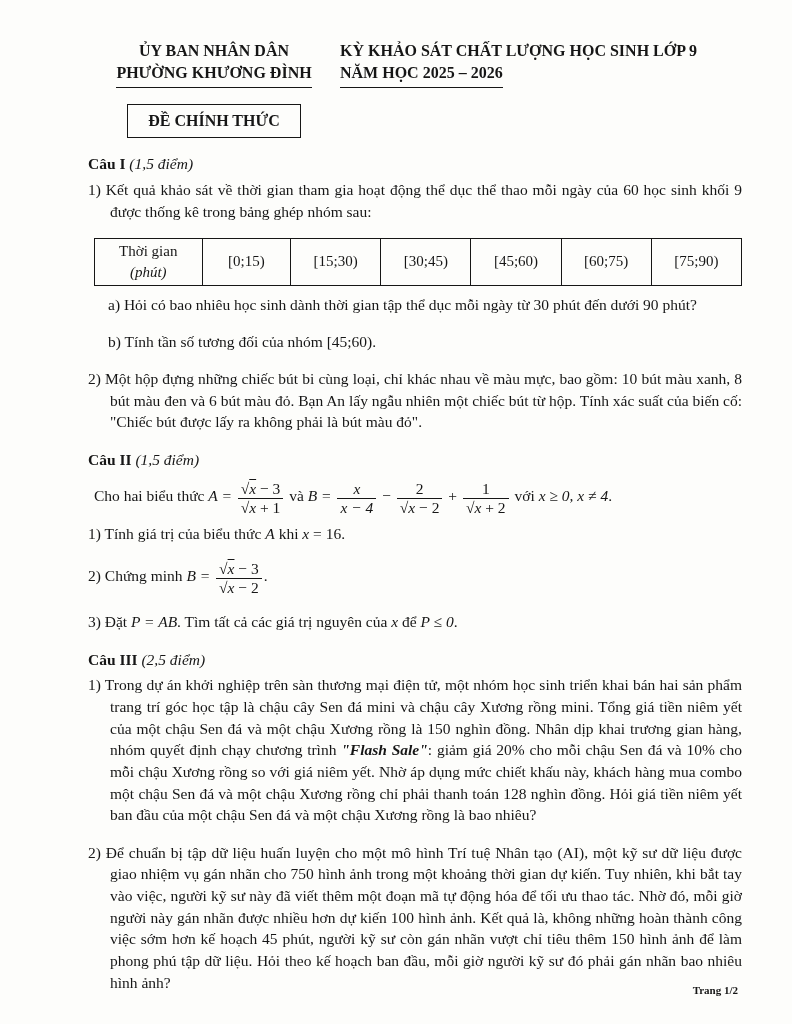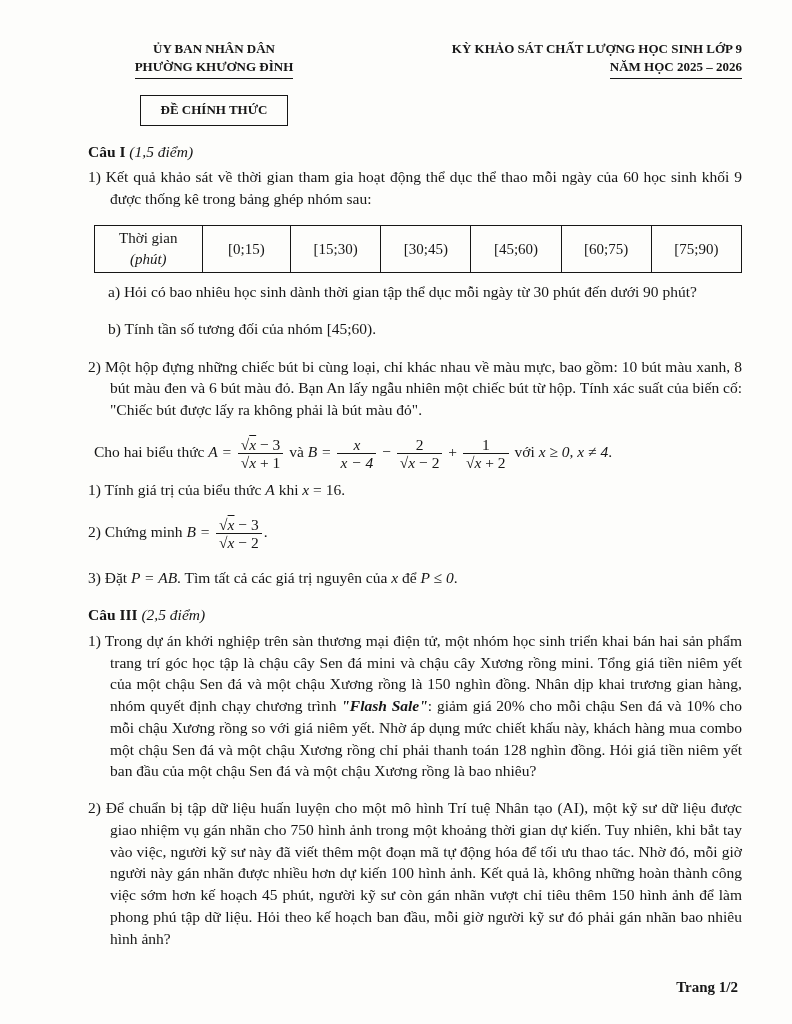--- a/index.html
+++ b/index.html
@@ -13,23 +13,23 @@
     position: relative; box-sizing: border-box;
     width: 792px; height: 1024px;
     padding: 40px 50px 20px 88px;
     overflow: hidden;
   }
   .bold { font-weight: 700; }
   .it { font-style: italic; }
   .u-span { display: inline-block; border-bottom: 1.3px solid #161616; padding-bottom: 2px; }
 
   
-  .header { display: flex; font-size: 13px; }
+  .header { display: flex; font-size: 16px; }
   .h-left { width: 252px; flex-shrink: 0; text-align: center; }
-  .h-right { flex: 1; text-align: right; }
+  .h-right { flex: 1; text-align: left; }
   .box {
     display: inline-block; border: 1.6px solid #161616;
     padding: 5px 20px; margin-top: 16px; font-weight: 700;
   }
   .meta { margin-top: 6px; line-height: 1.45; }
 
   
   .content { margin-top: 15px; }
   .sec-head { margin-top: 9px; }
   .sec-title { font-weight: 700; }
@@ -49,21 +49,21 @@
 
   
   .math-line { margin: 10px 0 6px 6px; }
   .mi { font-style: italic; }
   .frac { display: inline-block; vertical-align: middle; text-align: center; line-height: 1.12; margin: 0 2px; }
   .frac .num { display: block; padding: 0 3px; }
   .frac .den { display: block; border-top: 1.1px solid #161616; padding: 0 3px; }
   .ovl { text-decoration: overline; }
   .m-item { margin-top: 7px; }
 
-  .footer { position: absolute; right: 54px; bottom: 26px; font-weight: 700; font-size: 15px; }
+  .footer { position: absolute; right: 54px; bottom: 26px; font-weight: 700; font-size: 11px; }
 </style>
 </head>
 <body>
 
 <div class="page">
 
   <div class="header">
     <div class="h-left">
       <div class="bold">ỦY BAN NHÂN DÂN</div>
       <div><span class="bold u-span">PHƯỜNG KHƯƠNG ĐÌNH</span></div>
@@ -101,20 +101,24 @@
         <td class="ci">[75;90)</td>
       </tr>
     </tbody>
       </table>
 
     <p class="subq">a) Hỏi có bao nhiêu học sinh dành thời gian tập thể dục mỗi ngày từ 30 phút đến dưới 90 phút?</p>
     <p class="subq">b) Tính tần số tương đối của nhóm [45;60).</p>
 
     <p class="item">2) Một hộp đựng những chiếc bút bi cùng loại, chỉ khác nhau về màu mực, bao gồm: 10 bút màu xanh, 8 bút màu đen và 6 bút màu đỏ. Bạn An lấy ngẫu nhiên một chiếc bút từ hộp. Tính xác suất của biến cố: "Chiếc bút được lấy ra không phải là bút màu đỏ".</p>
 
+    <div class="sec-head">
+      <span class="sec-title">Câu II</span>
+      <span class="sec-points it">(1,5 điểm)</span>
+    </div>
 
     <div class="math-line">
       <span>Cho hai biểu thức</span>
       <span class="mi">A =</span>
       <span class="frac">
         <span class="num"><span>√</span><span class="ovl mi">x</span><span> − 3</span></span>
         <span class="den"><span>√</span><span class="ovl mi">x</span><span> + 1</span></span>
       </span>
       <span>và</span>
       <span class="mi">B =</span>

